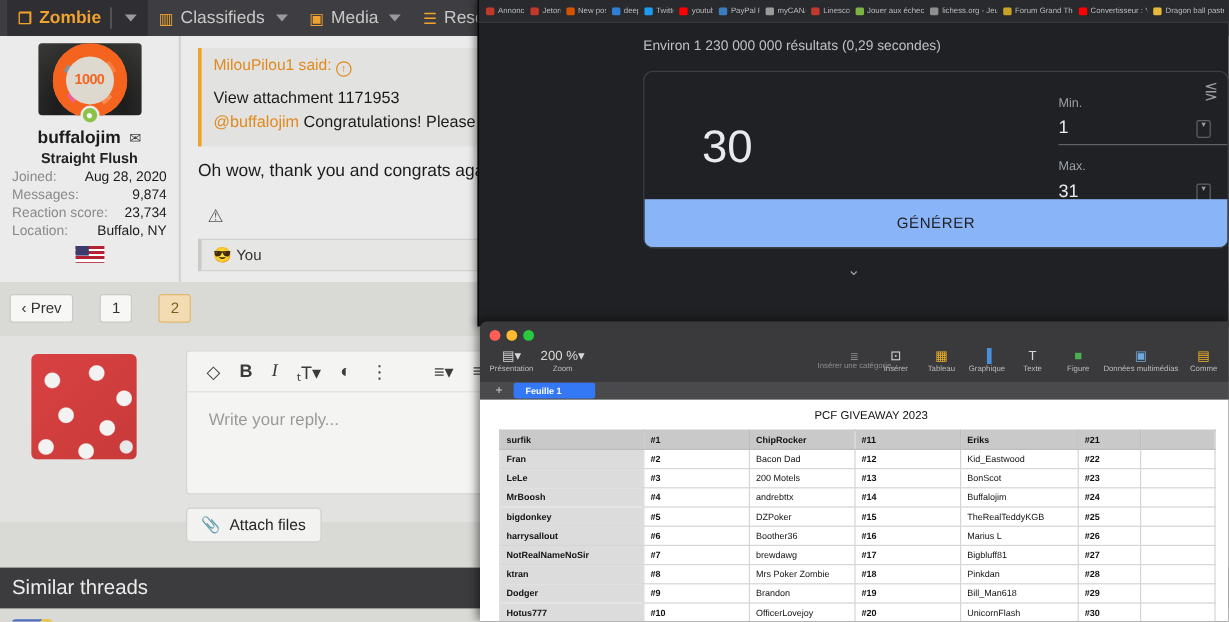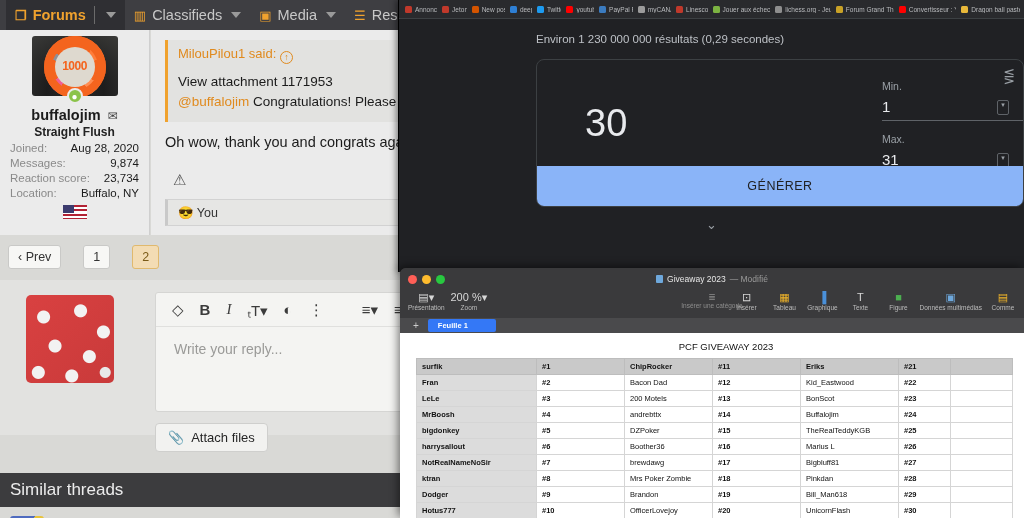--- a/index.html
+++ b/index.html
@@ -270,21 +270,21 @@
 </style>
 </head>
 <body>
 
 <div id="root">
 
   <div id="forum">
     <div class="fnav" id="fnav">
         <div class="fnav-item active">
           <span class="ico">❐</span>
-          <span>Forums</span>
+          <span>Zombie</span>
           <span class="fnav-sep"></span>
           <span class="fnav-caret"></span>
         </div>
         <div class="fnav-item">
           <span class="ico">▥</span>
           <span>Classifieds</span>
           <span class="fnav-caret"></span>
         </div>
         <div class="fnav-item">
           <span class="ico">▣</span>
@@ -465,25 +465,20 @@
     <div class="chev-down">⌄</div>
   </div>
 
   <div id="numbers">
     <div class="nb-title">
       <div class="traffic">
         <span class="tl" style="background:#ff5f57"></span>
         <span class="tl" style="background:#febc2e"></span>
         <span class="tl" style="background:#28c840"></span>
       </div>
-      <div class="nb-doc">
-        <span class="dicon"></span>
-        <span>Giveaway 2023</span>
-        <span class="mod">— Modifié</span>
-      </div>
     </div>
 
     <div class="nb-tools">
       <div class="tools-left" id="tl-left">
           <div class="tool">
             <span class="gi">▤▾</span>
             <span>Présentation</span>
           </div>
           <div class="tool">
             <span class="gi">200 %▾</span>

